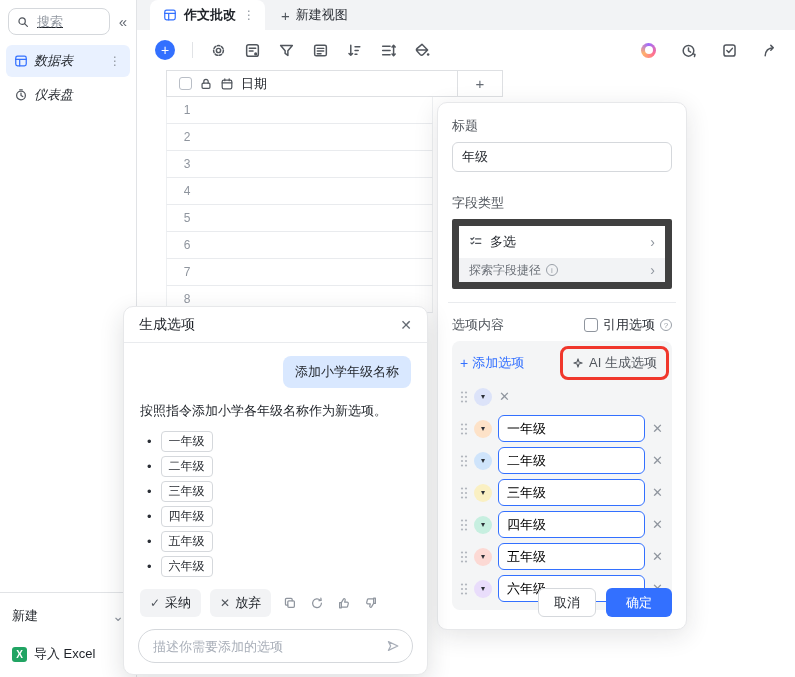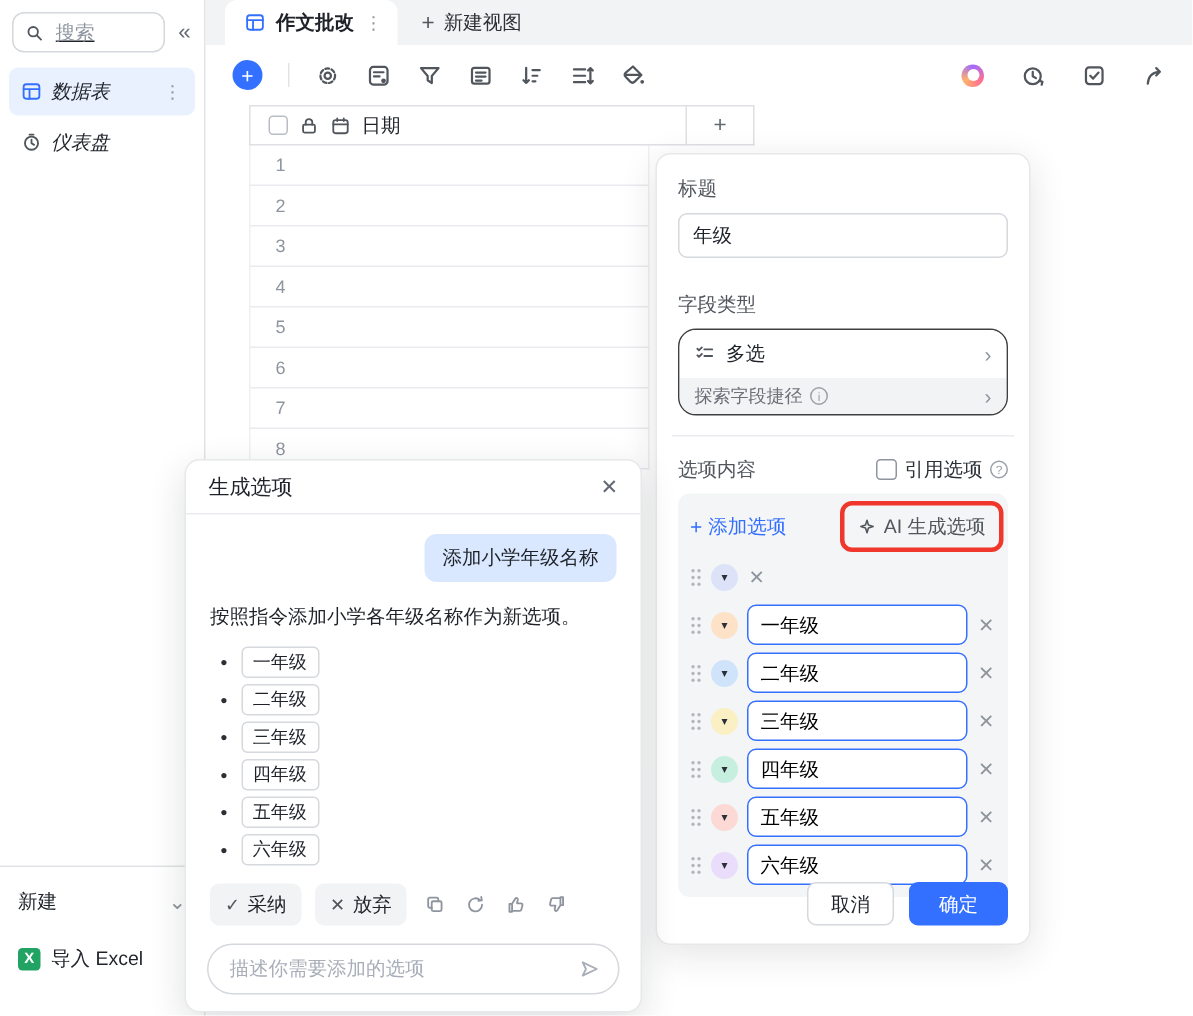--- a/index.html
+++ b/index.html
@@ -14,21 +14,21 @@
   .sidebar{ position:absolute; left:0; top:0; width:137px; height:677px; background:#fff; border-right:1px solid #e1e3e6; z-index:1; }
   .search-row{ display:flex; align-items:center; margin:8px 5px 0 8px; gap:5px; }
   .search-box{ flex:1; display:flex; align-items:center; gap:5px; height:27px; border:1px solid #d5d8dc; border-radius:8px; padding:0 7px;text-decoration:underline; }
   .search-box input{ border:none; outline:none; width:100%; font-size:13px; color:#1f2329; background:transparent; }
   .search-box input::placeholder{ color:#8f959e; }
   .collapse{ color:#646a73; font-size:15px; width:16px; text-align:center; cursor:pointer; }
   .side-items{ margin-top:10px;font-style:italic; }
   .side-item{ display:flex; align-items:center; gap:6px; height:32px; margin:2px 6px; padding:0 8px; border-radius:6px; font-size:13px; }
   .side-item.active{ background:#e9f1ff; }
   .side-item .more{ margin-left:auto; color:#8f959e; font-size:12px; letter-spacing:1px; }
-  .side-bottom{ position:absolute; left:0; right:0; bottom:0; border-top:1px solid #e1e3e6; padding:12px 12px 27px; }
+  .side-bottom{ position:absolute; left:0; right:0; bottom:0; border-top:1px solid #e1e3e6; padding:12px 12px 12px; }
   .new-row{ display:flex; justify-content:space-between; align-items:center; font-size:13px; height:22px; }
   .new-row .chev{ color:#8f959e; font-size:14px; }
   .import-row{ display:flex; gap:7px; align-items:center; font-size:13px; margin-top:16px; height:22px; }
   .excel-ic{ width:15px; height:15px; background:#21a463; border-radius:3px; color:#fff; font-size:10px; font-weight:bold; display:flex; align-items:center; justify-content:center; }
 
   
   .main{ position:absolute; left:137px; top:0; right:0; height:677px; }
   .tabbar{ height:30px; background:#f2f3f5; display:flex; align-items:stretch; }
   .tab-active{ display:flex; align-items:center; gap:7px; background:#fff; border-radius:8px 8px 0 0; padding:0 10px 0 13px; margin-left:13px; font-size:13px; font-weight:600; }
   .tab-active .more{ color:#8f959e; font-weight:400; font-size:12px; }
@@ -49,21 +49,21 @@
   .t-cell-add{ width:45px; height:27px; border:1px solid #dee0e3; border-left:none; display:flex; align-items:center; justify-content:center; color:#646a73; font-size:15px; background:#fff; }
   .t-check{ width:13px; height:13px; border:1px solid #b9bec6; border-radius:3px; }
   .t-row{ width:267px; height:27px; border-bottom:1px solid #e9ebee; border-left:1px solid #eef0f2; border-right:1px solid #eef0f2; display:flex; align-items:center; }
   .t-row span{ width:40px; text-align:center; color:#8f959e; font-size:12px; }
 
   
   .panel{ position:absolute; left:437px; top:102px; width:250px; height:528px; background:#fff; border:1px solid #e7e8ea; border-radius:10px; box-shadow:0 6px 24px rgba(31,35,41,.12); padding:12px 14px; z-index:5; }
   .p-label{ font-size:13px; color:#51565d; margin:2px 0 7px; }
   .p-input{ width:100%; height:30px; border:1px solid #d5d8dc; border-radius:6px; padding:0 9px; font-size:13px; color:#1f2329; outline:none; }
   .p-gap{ height:20px; }
-  .type-box{ border:1px solid #404040; border-radius:12px; overflow:hidden; }
+  .type-box{ border:7px solid #404040; border-radius:2px; overflow:hidden; }
   .type-row{ height:32px; display:flex; align-items:center; gap:7px; padding:0 10px; font-size:13px; background:#fff; }
   .chev{ margin-left:auto; color:#8f959e; font-size:14px; }
   .shortcut-row{ height:24px; background:#f2f3f5; display:flex; align-items:center; gap:5px; padding:0 10px; font-size:12px; color:#6b7077; }
   .i-circle{ width:12px; height:12px; border:1px solid #9aa0a8; border-radius:50%; color:#9aa0a8; font-size:8px; display:flex; align-items:center; justify-content:center; flex:none; }
   .p-divider{ height:1px; background:#e9ebee; margin:13px -4px; }
   .opt-head{ display:flex; align-items:center; font-size:13px; color:#51565d; height:18px; margin-bottom:7px; }
   .ref{ margin-left:auto; display:flex; align-items:center; gap:5px; color:#2b2f36; }
   .ref-check{ width:14px; height:14px; border:1.5px solid #8f959e; border-radius:3px; background:#fff; }
   .opts{ background:#f4f5f6; border-radius:8px; padding:7px 8px 8px; }
   .opts-top{ display:flex; align-items:center; justify-content:space-between; height:30px; }
@@ -90,21 +90,21 @@
   .bubble{ background:#d9e8ff; border-radius:8px; padding:7px 12px; font-size:13px; }
   .d-text{ font-size:13px; margin-bottom:9px; }
   .gen-item{ display:flex; align-items:center; gap:9px; height:25px; padding-left:7px; }
   .gen-item .bullet{ font-size:13px; color:#2b2f36; }
   .tag{ border:1px solid #d5d8dc; border-radius:4px; padding:1px 7px; font-size:12px; background:#fff; }
   .d-actions{ display:flex; align-items:center; gap:9px; margin-top:10px; }
   .d-btn{ display:flex; align-items:center; gap:5px; background:#f2f3f5; border-radius:6px; height:28px; padding:0 10px; font-size:13px; }
   .d-btn .g{ color:#51565d; font-size:12px; }
   .d-icons{ display:flex; gap:13px; margin-left:3px; align-items:center; }
   .d-input{ position:absolute; left:14px; right:14px; bottom:12px; height:34px; border:1px solid #d5d8dc; border-radius:17px; display:flex; align-items:center; padding:0 12px; gap:8px; background:#fff; }
-  .d-input input{ border:none; outline:none; flex:1; font-size:13px; color:#0f766e; background:transparent;font-family:Liberation Mono, monospace; }
+  .d-input input{ border:none; outline:none; flex:1; font-size:13px; color:#0f766e; background:transparent; }
   .d-input input::placeholder{ color:#a8aeb8; }
 </style>
 </head>
 <body>
 
 <div class="sidebar">
   <div class="search-row">
     <div class="search-box">
       <svg class="ic sm" viewBox="0 0 16 16">
           <circle cx="7" cy="7" r="3.6"></circle>

